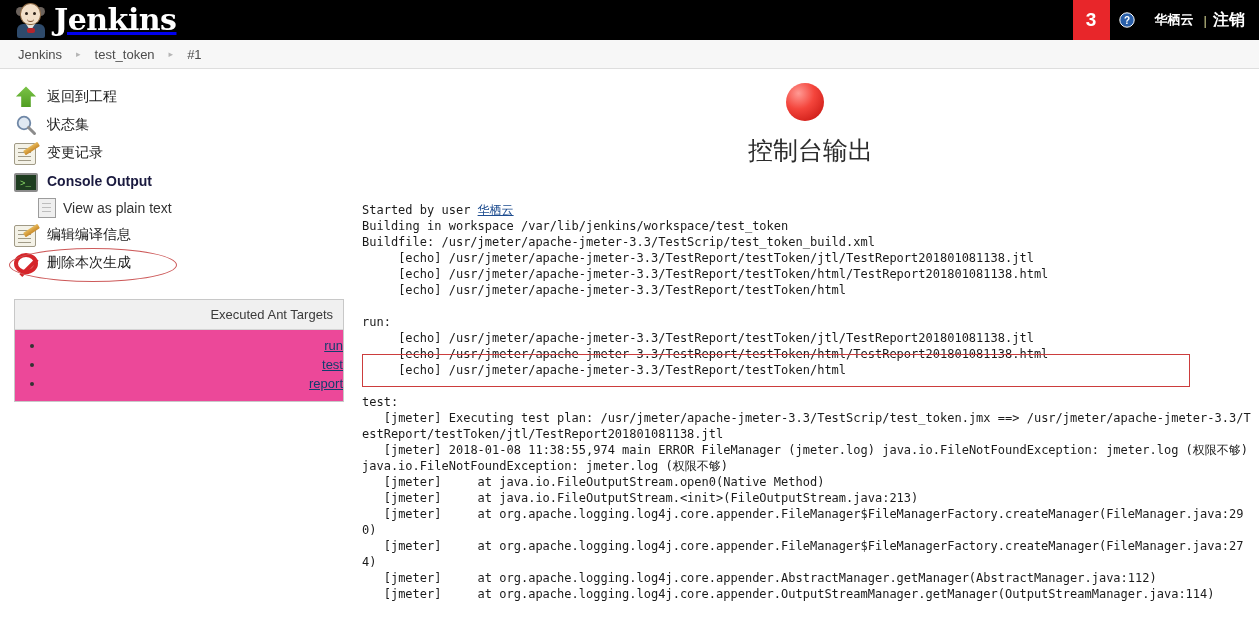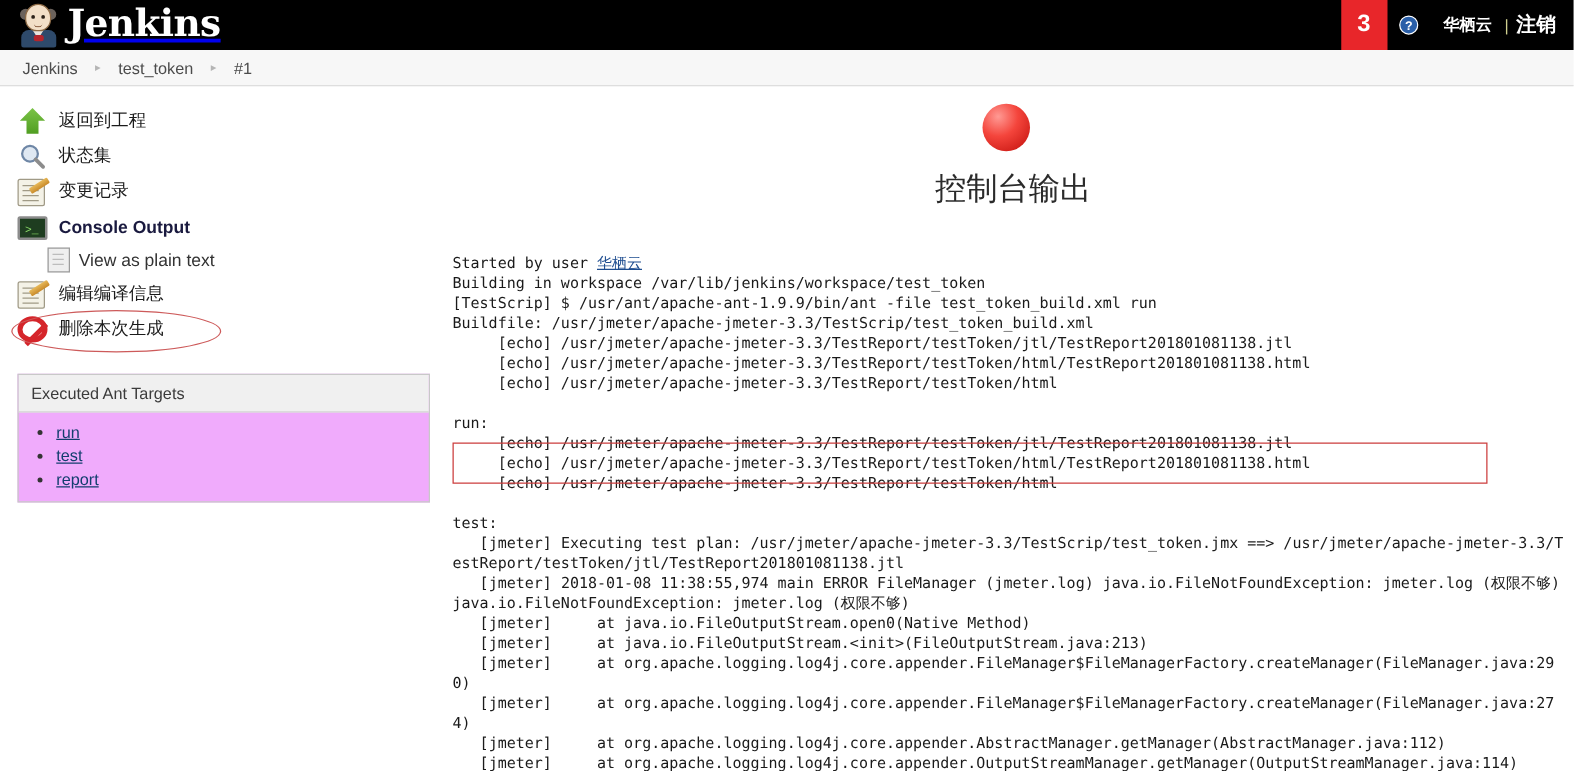--- a/index.html
+++ b/index.html
@@ -191,20 +191,21 @@
   
   #page {
     display: flex;
     align-items: flex-start;
   }
   #sidebar {
     width: 362px;
     flex: 0 0 362px;
     padding-top: 14px;
     position: relative;
+    text-align: right;
   }
   .task {
     display: flex;
     align-items: center;
     height: 28px;
     padding-left: 14px;
     text-decoration: none;
   }
   .task-icon {
     width: 24px;
@@ -293,21 +294,21 @@
     border: 1.6px solid #cd5a5a;
     border-radius: 50%;
     pointer-events: none;
   }
 
   
   #ant-panel {
     margin: 22px 0 0 14px;
     width: 330px;
     border: 1px solid #c8c8c8;
-    background: #f0abfc;
+    background: #ec4899;
     box-sizing: border-box;
   }
   #ant-panel-header {
     background: #f0f0f0;
     border-bottom: 1px solid #d4d4d4;
     padding: 7px 10px;
     font-size: 13px;
     color: #3b3b3b;
     font-family: "Liberation Sans", sans-serif;
   }
@@ -508,21 +509,20 @@
   </div>
 
   <div id="main">
     <div id="console-title-row">
       <span id="status-ball"></span>
       <h1 id="console-title">控制台输出</h1>
     </div>
 
     <pre id="console-output"><span class="line">Started by user <a href="#">华栖云</a>
 </span><span class="line">Building in workspace /var/lib/jenkins/workspace/test_token
-</span><span class="line">[TestScrip] $ /usr/ant/apache-ant-1.9.9/bin/ant -file test_token_build.xml run
 </span><span class="line">Buildfile: /usr/jmeter/apache-jmeter-3.3/TestScrip/test_token_build.xml
 </span><span class="line">     [echo] /usr/jmeter/apache-jmeter-3.3/TestReport/testToken/jtl/TestReport201801081138.jtl
 </span><span class="line">     [echo] /usr/jmeter/apache-jmeter-3.3/TestReport/testToken/html/TestReport201801081138.html
 </span><span class="line">     [echo] /usr/jmeter/apache-jmeter-3.3/TestReport/testToken/html
 </span><span class="line">
 </span><span class="line">run:
 </span><span class="line">     [echo] /usr/jmeter/apache-jmeter-3.3/TestReport/testToken/jtl/TestReport201801081138.jtl
 </span><span class="line">     [echo] /usr/jmeter/apache-jmeter-3.3/TestReport/testToken/html/TestReport201801081138.html
 </span><span class="line">     [echo] /usr/jmeter/apache-jmeter-3.3/TestReport/testToken/html
 </span><span class="line">

